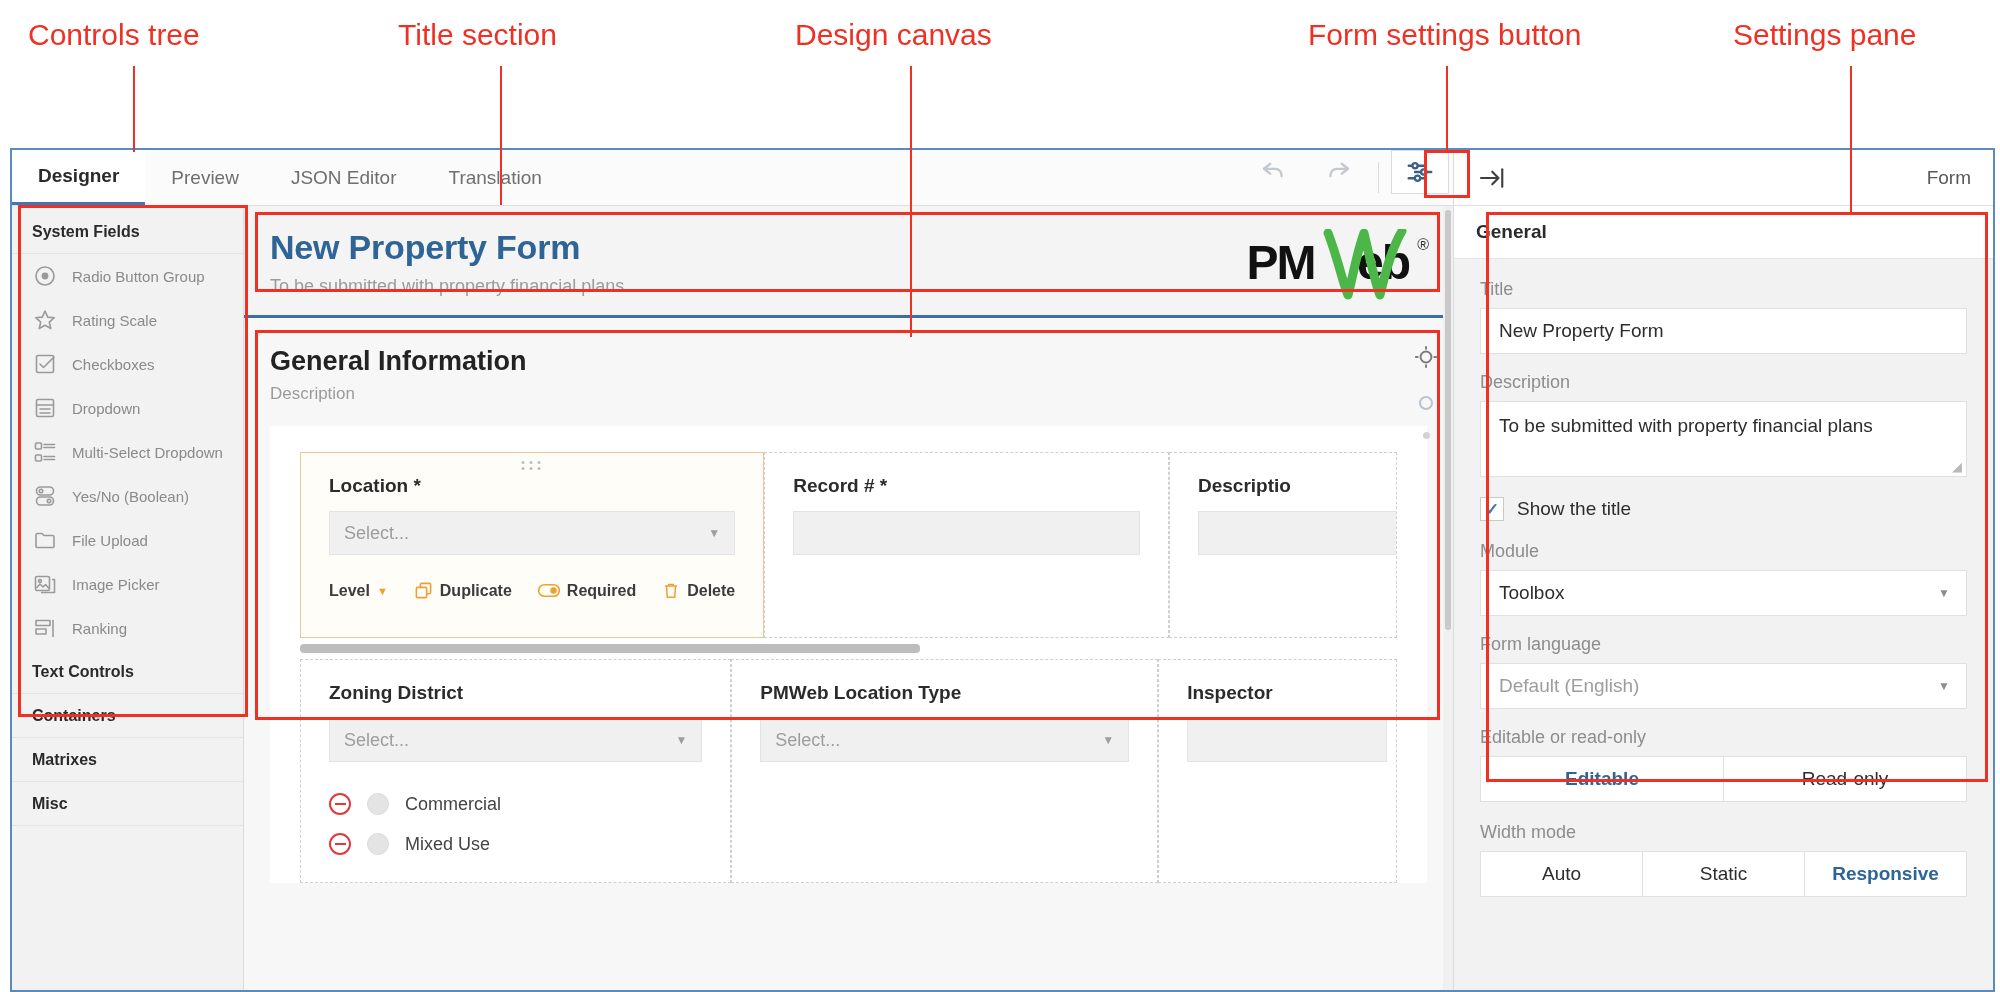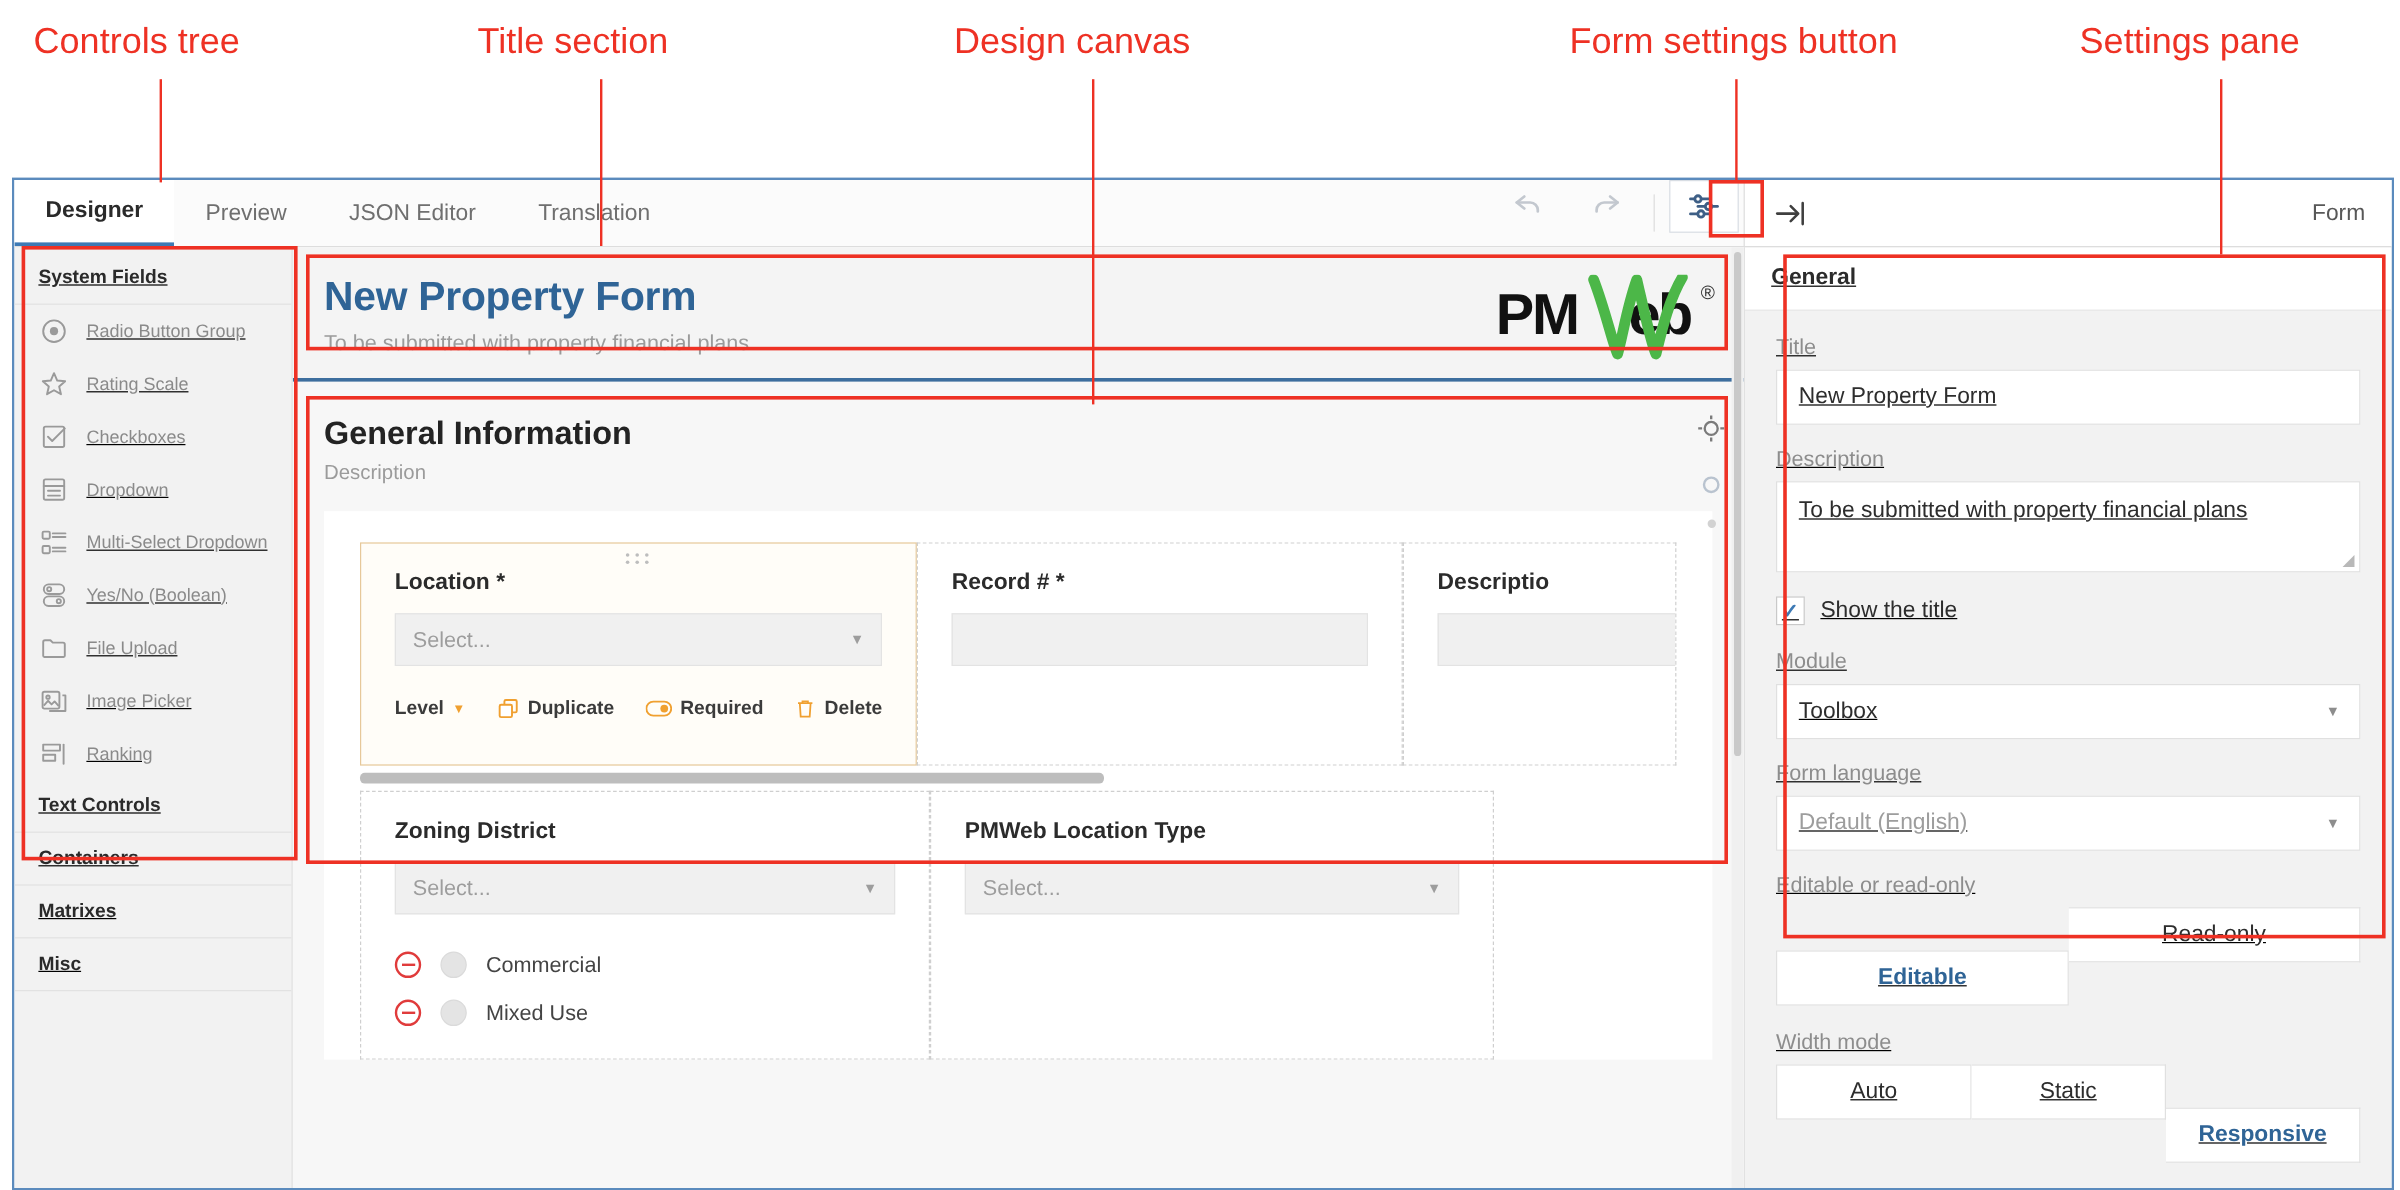--- a/index.html
+++ b/index.html
@@ -80,21 +80,21 @@
     border-left: 1px solid #dcdcdc;
     background:#fff;
     padding: 0 22px;
     height:100%;
   }
   .right-head .collapse { color:#3f3f3f; cursor:pointer; display:flex; align-items:center;}
   .right-head .grow { flex:1; }
   .right-head .formlbl { font-size: 19px; color:#585858; }
 
   
-  .body { display: flex; height: calc(100% - 56px); text-decoration: underline; }
+  .body { display: flex; height: calc(100% - 56px); }
 
   
   .tree {
     width: 232px;
     background: #f2f2f2;
     border-right: 1px solid #dcdcdc;
     overflow: hidden;
     flex: none;
     padding-top: 4px;
   }
@@ -226,21 +226,21 @@
     width:24px;height:24px;border:1px solid #c9c9c9;background:#fff;flex:none;
     display:flex;align-items:center;justify-content:center;color:#3d7ab5;font-size:17px;font-weight:bold;
   }
   .seg { display:flex; margin-bottom: 20px; }
   .seg > div {
     flex:1; height:46px; background:#fff; border:1px solid #e0e0e0;
     display:flex;align-items:center;justify-content:center;
     font-size:19px; color:#2d2d2d; cursor:pointer;
   }
   .seg > div + div { border-left: none; }
-  .seg > div.on { color:#2f6496; font-weight:bold;margin-top:36px; }
+  .seg > div.on { color:#2f6496; font-weight:bold; }
 </style>
 </head>
 <body>
 
 <div class="annot-layer" id="annot-layer">
     <div class="annot-label" style="left: 28px; top: 18px;">Controls tree</div>
     <div class="annot-line" style="left: 133px; top: 66px; height: 86px;"></div>
     <div class="annot-label" style="left: 398px; top: 18px;">Title section</div>
     <div class="annot-line" style="left: 500px; top: 66px; height: 139px;"></div>
     <div class="annot-label" style="left: 795px; top: 18px;">Design canvas</div>
@@ -526,20 +526,24 @@
               </div>
 
               <div class="cell" style="width:470px;min-height:210px;">
                 <div class="fld-label">PMWeb Location Type</div>
                 <div class="sel-box">
                   <span>Select...</span>
                   <span class="caret">▼</span>
                 </div>
               </div>
 
+              <div class="cell" style="width:260px;min-height:210px;overflow:hidden;">
+                <div class="fld-label">Inspector</div>
+                <div class="in-box" style="width:200px;"></div>
+              </div>
             </div>
           </div>
         </div>
 
         <div class="rail">
           <span class="c1">
             <svg width="26" height="26" viewBox="0 0 24 24" fill="none" stroke="currentColor" stroke-width="1.8">
               <circle cx="12" cy="12" r="5"></circle>
                 <path d="M12 2v3M12 19v3M2 12h3M19 12h3"></path>
             </svg>

